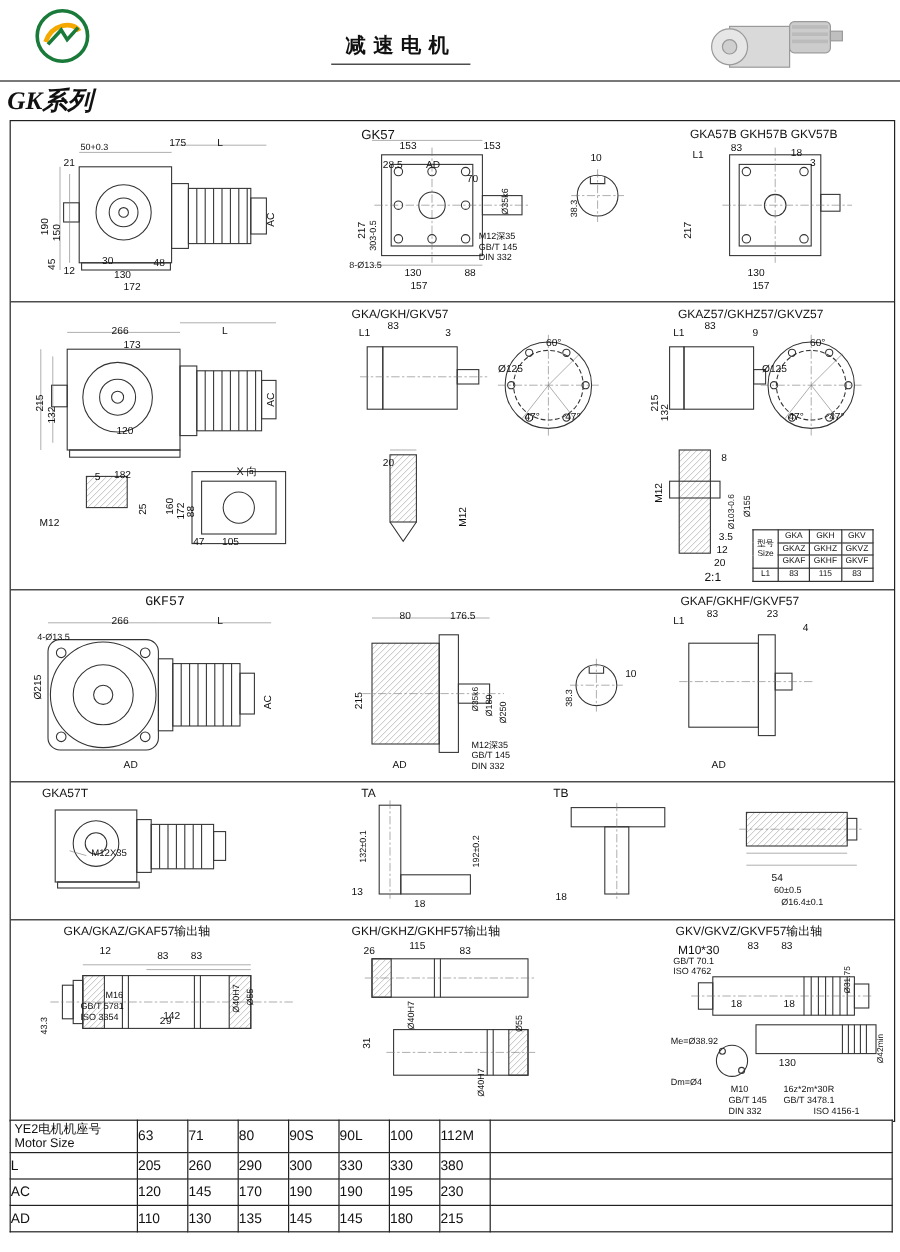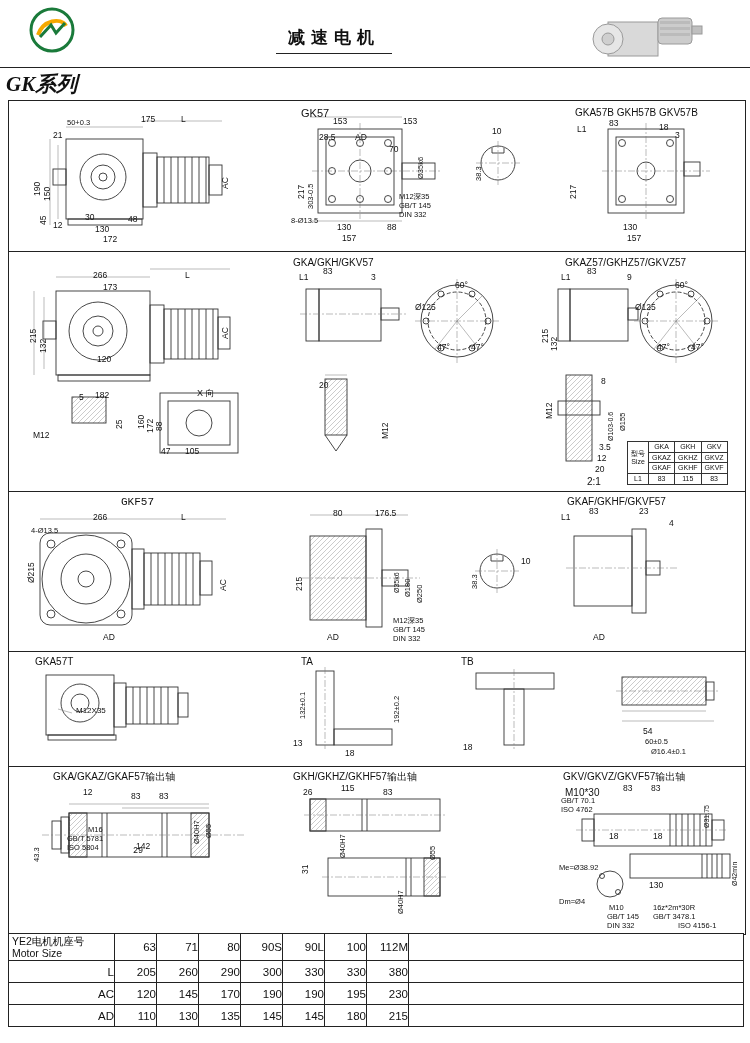--- a/index.html
+++ b/index.html
@@ -23,21 +23,21 @@
   .art{position:absolute;inset:0;width:100%;height:100%;}
   .dim{position:absolute;font-size:8.5px;line-height:1;white-space:pre;
        transform-origin:0 0;color:#111;}
   
   .size-table{position:absolute;left:618px;top:190px;border-collapse:collapse;
               font-size:7px;line-height:1.1;background:#fff;}
   .size-table td{border:1px solid #333;text-align:center;padding:1px 3px;}
   
   .motor-table{position:absolute;left:8px;top:933px;width:736px;border-collapse:collapse;
                font-size:11.5px;table-layout:fixed;background:#fff;}
-  .motor-table td{border:1px solid #222;text-align:right;height:21px;padding:0;overflow:hidden;}
+  .motor-table td{border:1px solid #222;text-align:left;height:21px;padding:0;overflow:hidden;}
   .motor-table tr:first-child td{height:26px;}
   .motor-table td.lbl{font-size:10.5px;text-align:left;padding-left:3px;line-height:1.15;}
 </style>
 </head>
 <body>
 
 <div class="logo-wrap">
   <svg class="emblem" viewBox="0 0 48 48">
     <circle cx="24" cy="24" r="21" fill="#ffffff" stroke="#1a7a3a" stroke-width="3"></circle>
     <path d="M10 29 C15 14 33 11 38 20" stroke="#f5a800" stroke-width="4" fill="none"></path>
@@ -395,21 +395,21 @@
       </g>
     </svg>
   <span class="dim" style="left: 44px; top: 6px; font-size: 10px;">GKA/GKAZ/GKAF57输出轴</span>
       <span class="dim" style="left: 284px; top: 6px; font-size: 10px;">GKH/GKHZ/GKHF57输出轴</span>
       <span class="dim" style="left: 554px; top: 6px; font-size: 10px;">GKV/GKVZ/GKVF57输出轴</span>
       <span class="dim" style="left: 74px; top: 22px;">12</span>
       <span class="dim" style="left: 122px; top: 26px;">83</span>
       <span class="dim" style="left: 150px; top: 26px;">83</span>
       <span class="dim" style="left: 62px; top: 60px; font-size: 7.5px; margin-left: 17px;">M16</span>
       <span class="dim" style="left: 58px; top: 69px; font-size: 7.5px;">GB/T 5781</span>
-      <span class="dim" style="left: 58px; top: 78px; font-size: 7.5px;">ISO 5804</span>
+      <span class="dim" style="left: 58px; top: 78px; font-size: 7.5px;">ISO 3354</span>
       <span class="dim" style="left: 124px; top: 81px; font-family: Liberation Mono, monospace;">29</span>
       <span class="dim" style="left: 127px; top: 76px;">142</span>
       <span class="dim" style="left: 184px; top: 78px; transform: rotate(-90deg); font-size: 7.5px;">Ø40H7</span>
       <span class="dim" style="left: 196px; top: 72px; transform: rotate(-90deg); font-size: 7.5px;">Ø55</span>
       <span class="dim" style="left: 24px; top: 96px; transform: rotate(-90deg); font-size: 7.5px;">43.3</span>
       <span class="dim" style="left: 294px; top: 22px;">26</span>
       <span class="dim" style="left: 332px; top: 18px;">115</span>
       <span class="dim" style="left: 374px; top: 22px;">83</span>
       <span class="dim" style="left: 292px; top: 108px; transform: rotate(-90deg);">31</span>
       <span class="dim" style="left: 330px; top: 92px; transform: rotate(-90deg); font-size: 7.5px;">Ø40H7</span>

